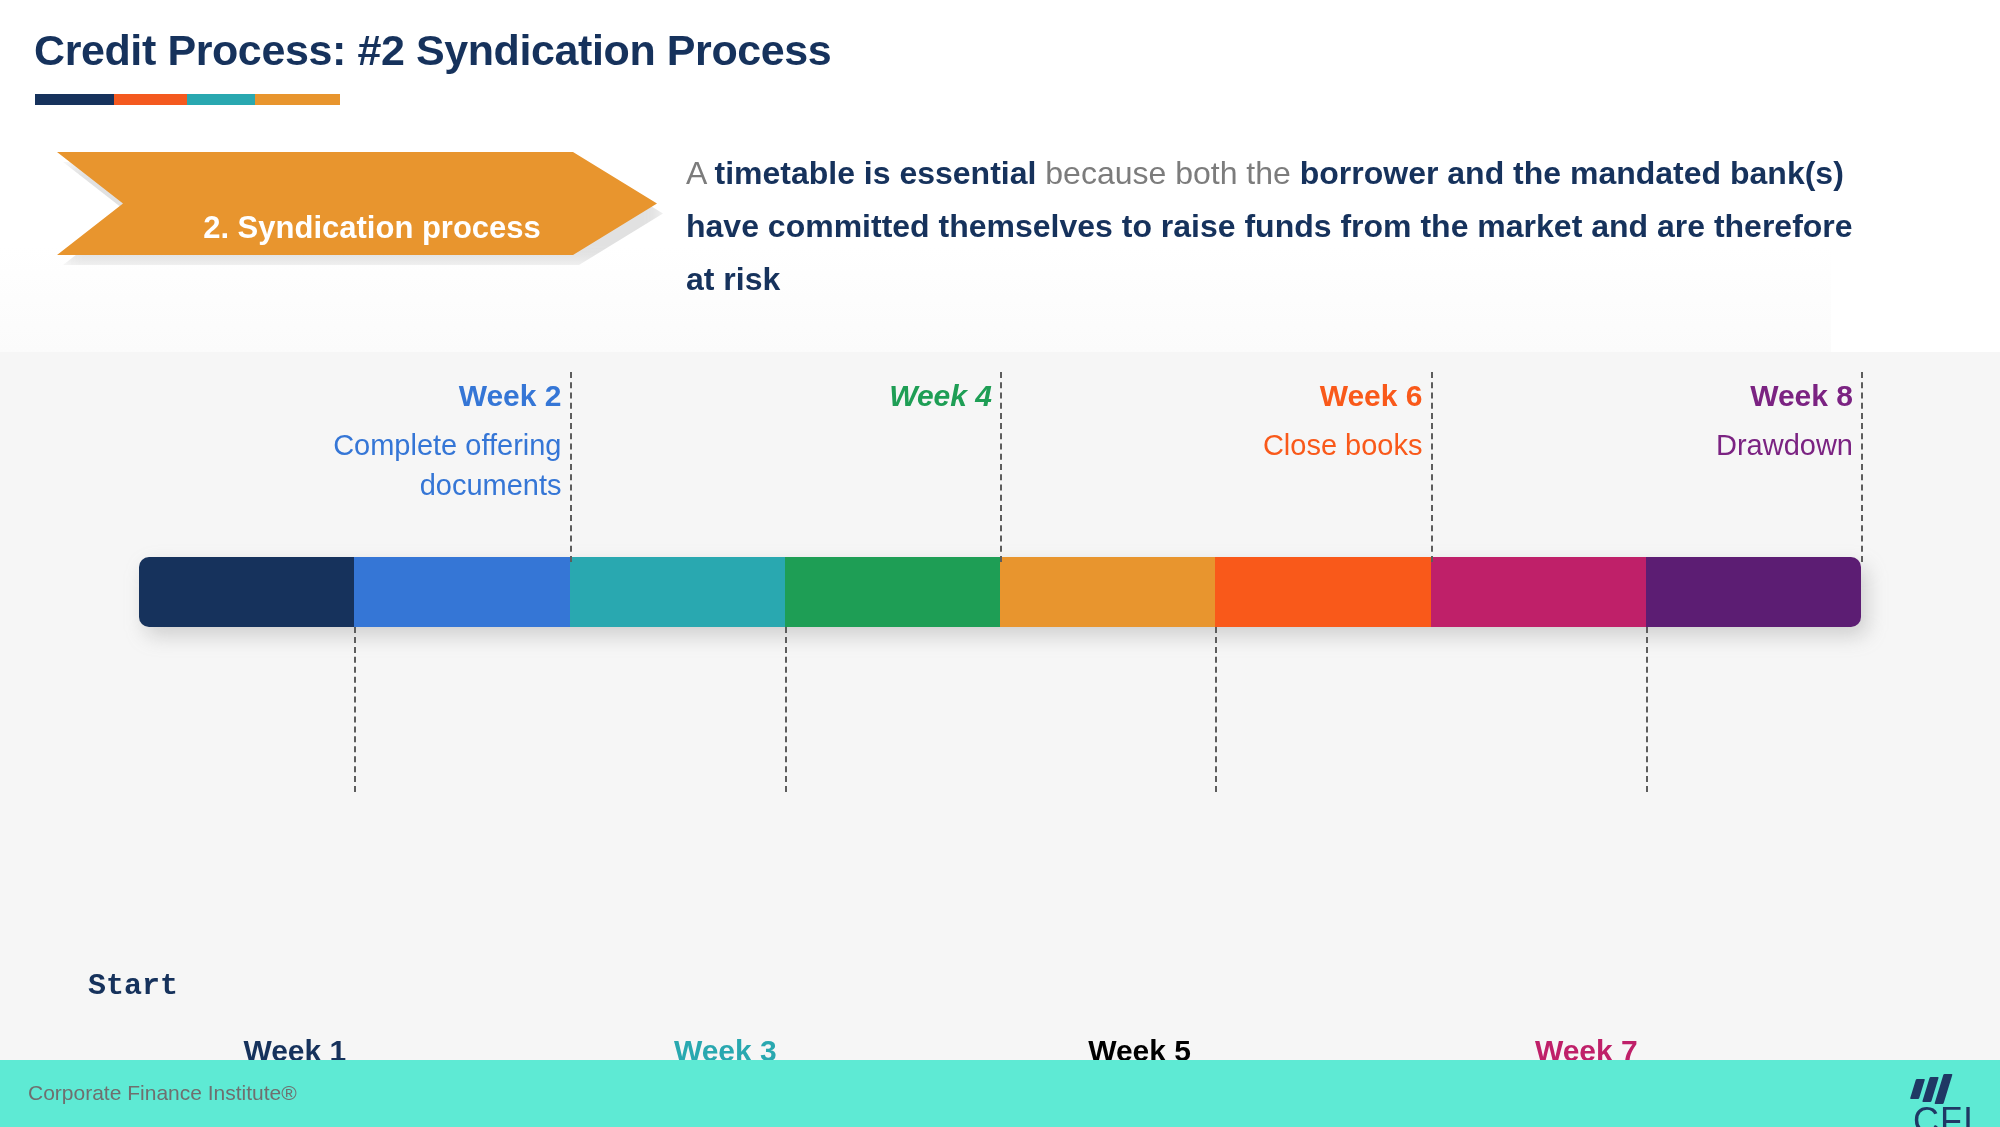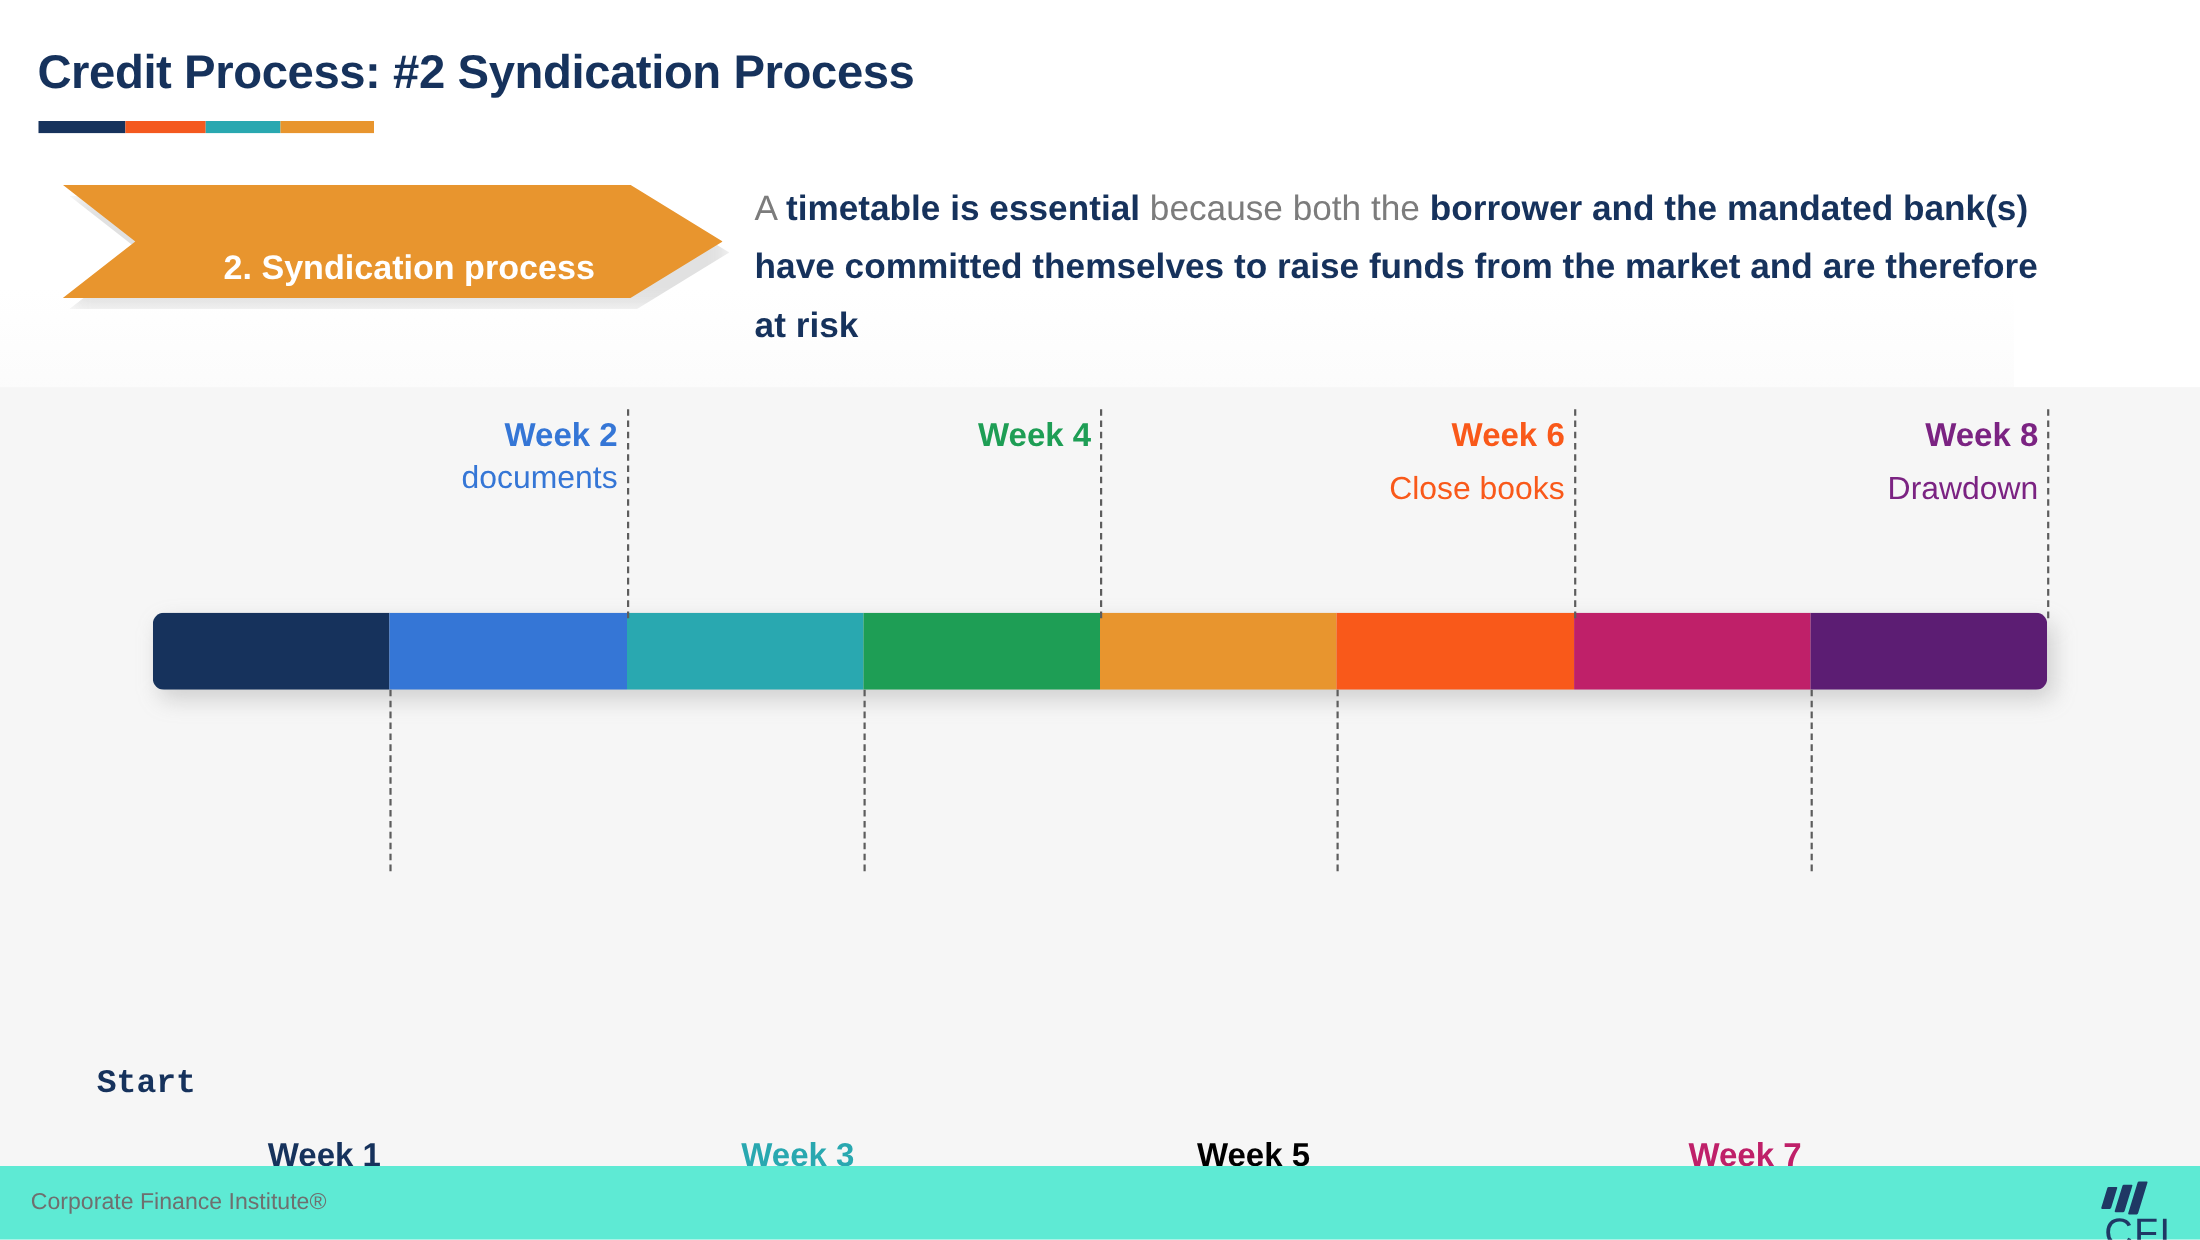--- a/index.html
+++ b/index.html
@@ -6,21 +6,21 @@
   body{
     width:2000px;height:1127px;
     background:#ffffff;
     font-family:"Liberation Sans", sans-serif;
     overflow:hidden;
     position:relative;
   }
 
   
   .header{
-    position:absolute;left:0;top:16px;width:1831px;height:352px;
+    position:absolute;left:0;top:0;width:1831px;height:352px;
     background:linear-gradient(180deg,#ffffff 0%,#ffffff 70%,#fbfbfb 100%);
   }
   .page-title{
     position:absolute;left:34px;top:26px;
     font-size:43px;font-weight:bold;color:#16325c;
     letter-spacing:-0.4px;white-space:nowrap;
   }
   .accent-bar{
     position:absolute;left:35px;top:94px;
     width:305px;height:11px;display:flex;
@@ -183,23 +183,24 @@
       <div class="tick tick-up" style="left: 1430.5px;"></div>
       <div class="tick tick-up" style="left: 1861px;"></div>
       <div class="tick tick-dn" style="left: 354.25px;"></div>
       <div class="tick tick-dn" style="left: 784.75px;"></div>
       <div class="tick tick-dn" style="left: 1215.25px;"></div>
       <div class="tick tick-dn" style="left: 1645.75px;"></div>
     </div>
   <div id="labels-layer">
       <div class="lab-up" style="left: 561.5px; top: 25px; color: rgb(53, 118, 214);">
         <div class="wk">Week 2</div>
+        <div class="sub">Complete offering</div>
         <div class="sub" style="margin-top: 0px;">documents</div>
       </div>
-      <div class="lab-up" style="left: 992px; top: 25px; color: rgb(30, 158, 85);">
+      <div class="lab-up" style="left: 992px; top: 25px; color: rgb(30, 158, 85); font-style: italic;">
         <div class="wk">Week 4</div>
       </div>
       <div class="lab-up" style="left: 1422.5px; top: 25px; color: rgb(249, 89, 26);">
         <div class="wk">Week 6</div>
         <div class="sub">Close books</div>
       </div>
       <div class="lab-up" style="left: 1853px; top: 25px; color: rgb(123, 35, 130);">
         <div class="wk">Week 8</div>
         <div class="sub">Drawdown</div>
       </div>

